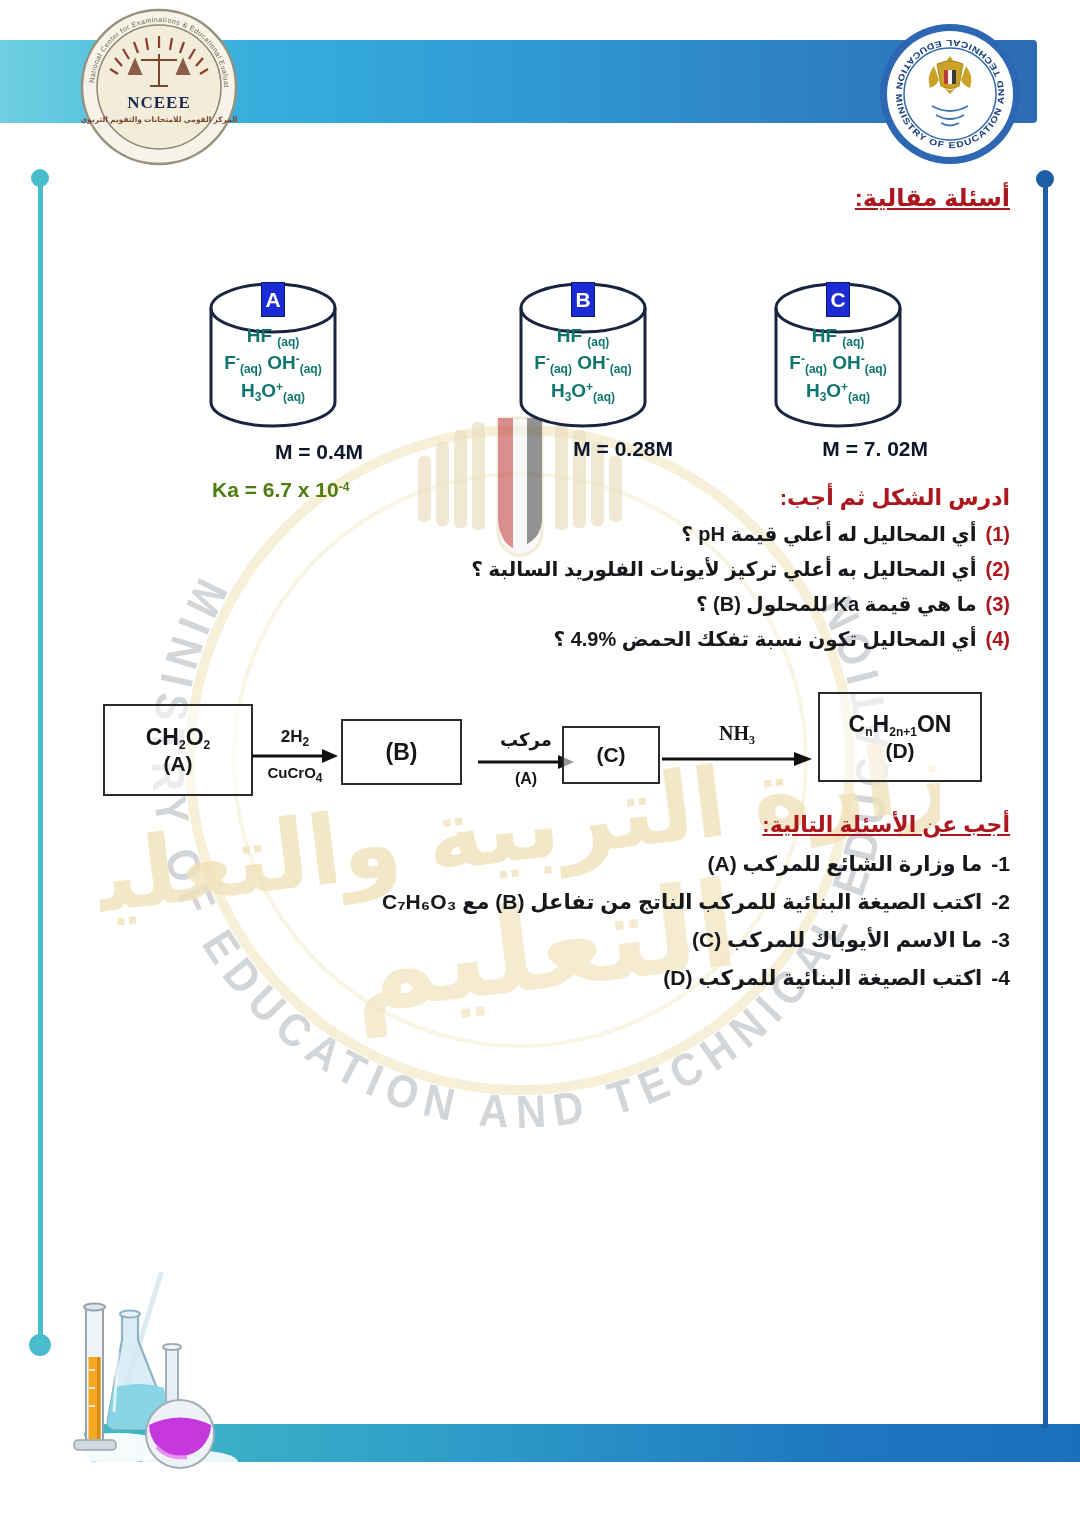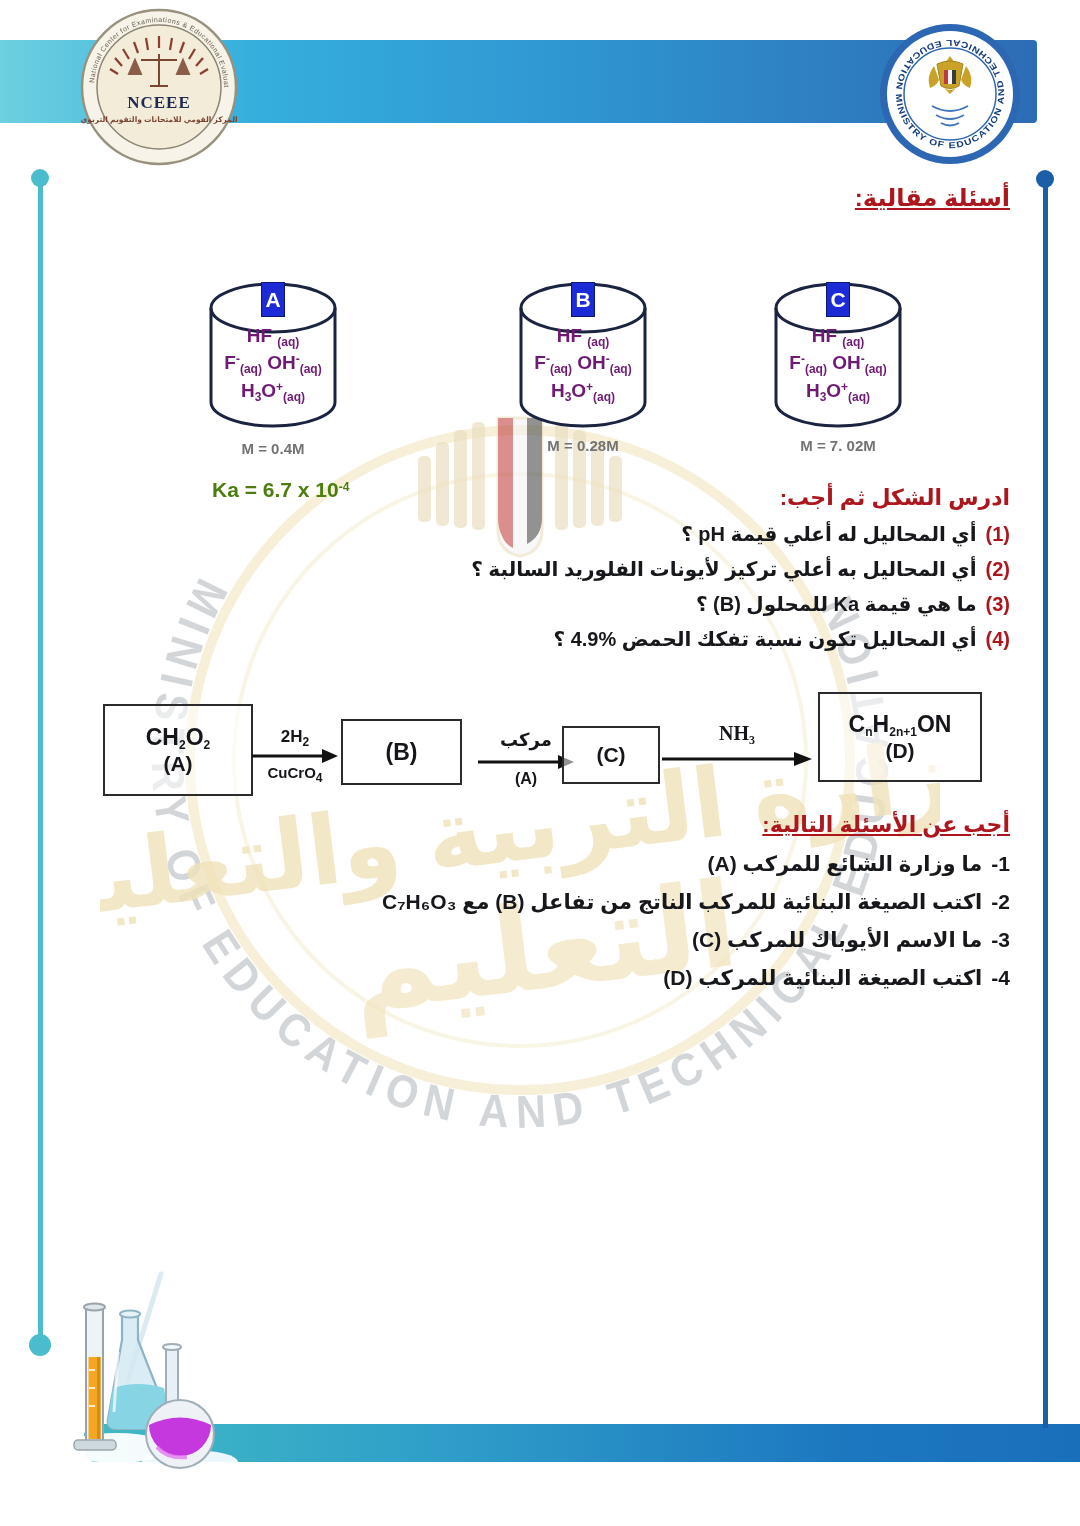--- a/index.html
+++ b/index.html
@@ -31,22 +31,22 @@
   .item .num{font-weight:bold;}
   .item2{font-size:21px;}
   sub{font-size:12px;vertical-align:-4px;font-weight:bold;}
   sup{font-size:12px;vertical-align:6px;font-weight:bold;}
   
   .cyl{position:absolute;width:130px;height:150px;direction:ltr;}
   .cyl svg{position:absolute;left:0;top:0;}
   .cyl .tag{position:absolute;left:50%;top:1px;transform:translateX(-50%);
       width:22px;height:33px;background:#1c2bd6;color:#fff;font-weight:bold;font-size:21px;
       display:flex;align-items:center;justify-content:center;border:1px solid #0d1870;}
-  .cyl .ln{position:absolute;width:100%;text-align:center;font-size:19px;font-weight:bold;color:#701a75;}
-  .mol{position:absolute;width:180px;text-align:center;font-size:15px;font-weight:bold;color:#737373;direction:ltr;}
+  .cyl .ln{position:absolute;width:100%;text-align:center;font-size:19px;font-weight:bold;color:#0f766e;}
+  .mol{position:absolute;width:180px;text-align:right;font-size:21px;font-weight:bold;color:#0f172a;direction:ltr;}
   .ka{position:absolute;font-size:21px;font-weight:bold;color:#4d7c0f;direction:ltr;}
   
   .fbox{position:absolute;border:2.5px solid #2b2b2b;background:rgba(255,255,255,.55);
         display:flex;flex-direction:column;align-items:center;justify-content:center;direction:ltr;
         font-weight:bold;color:#15161a;}
   .fbox .l1{font-size:23px;}
   .fbox .l2{font-size:21px;}
   .farrow{position:absolute;direction:ltr;}
   .farrow .lab{position:absolute;width:100%;text-align:center;font-weight:bold;color:#15161a;}
 </style>

